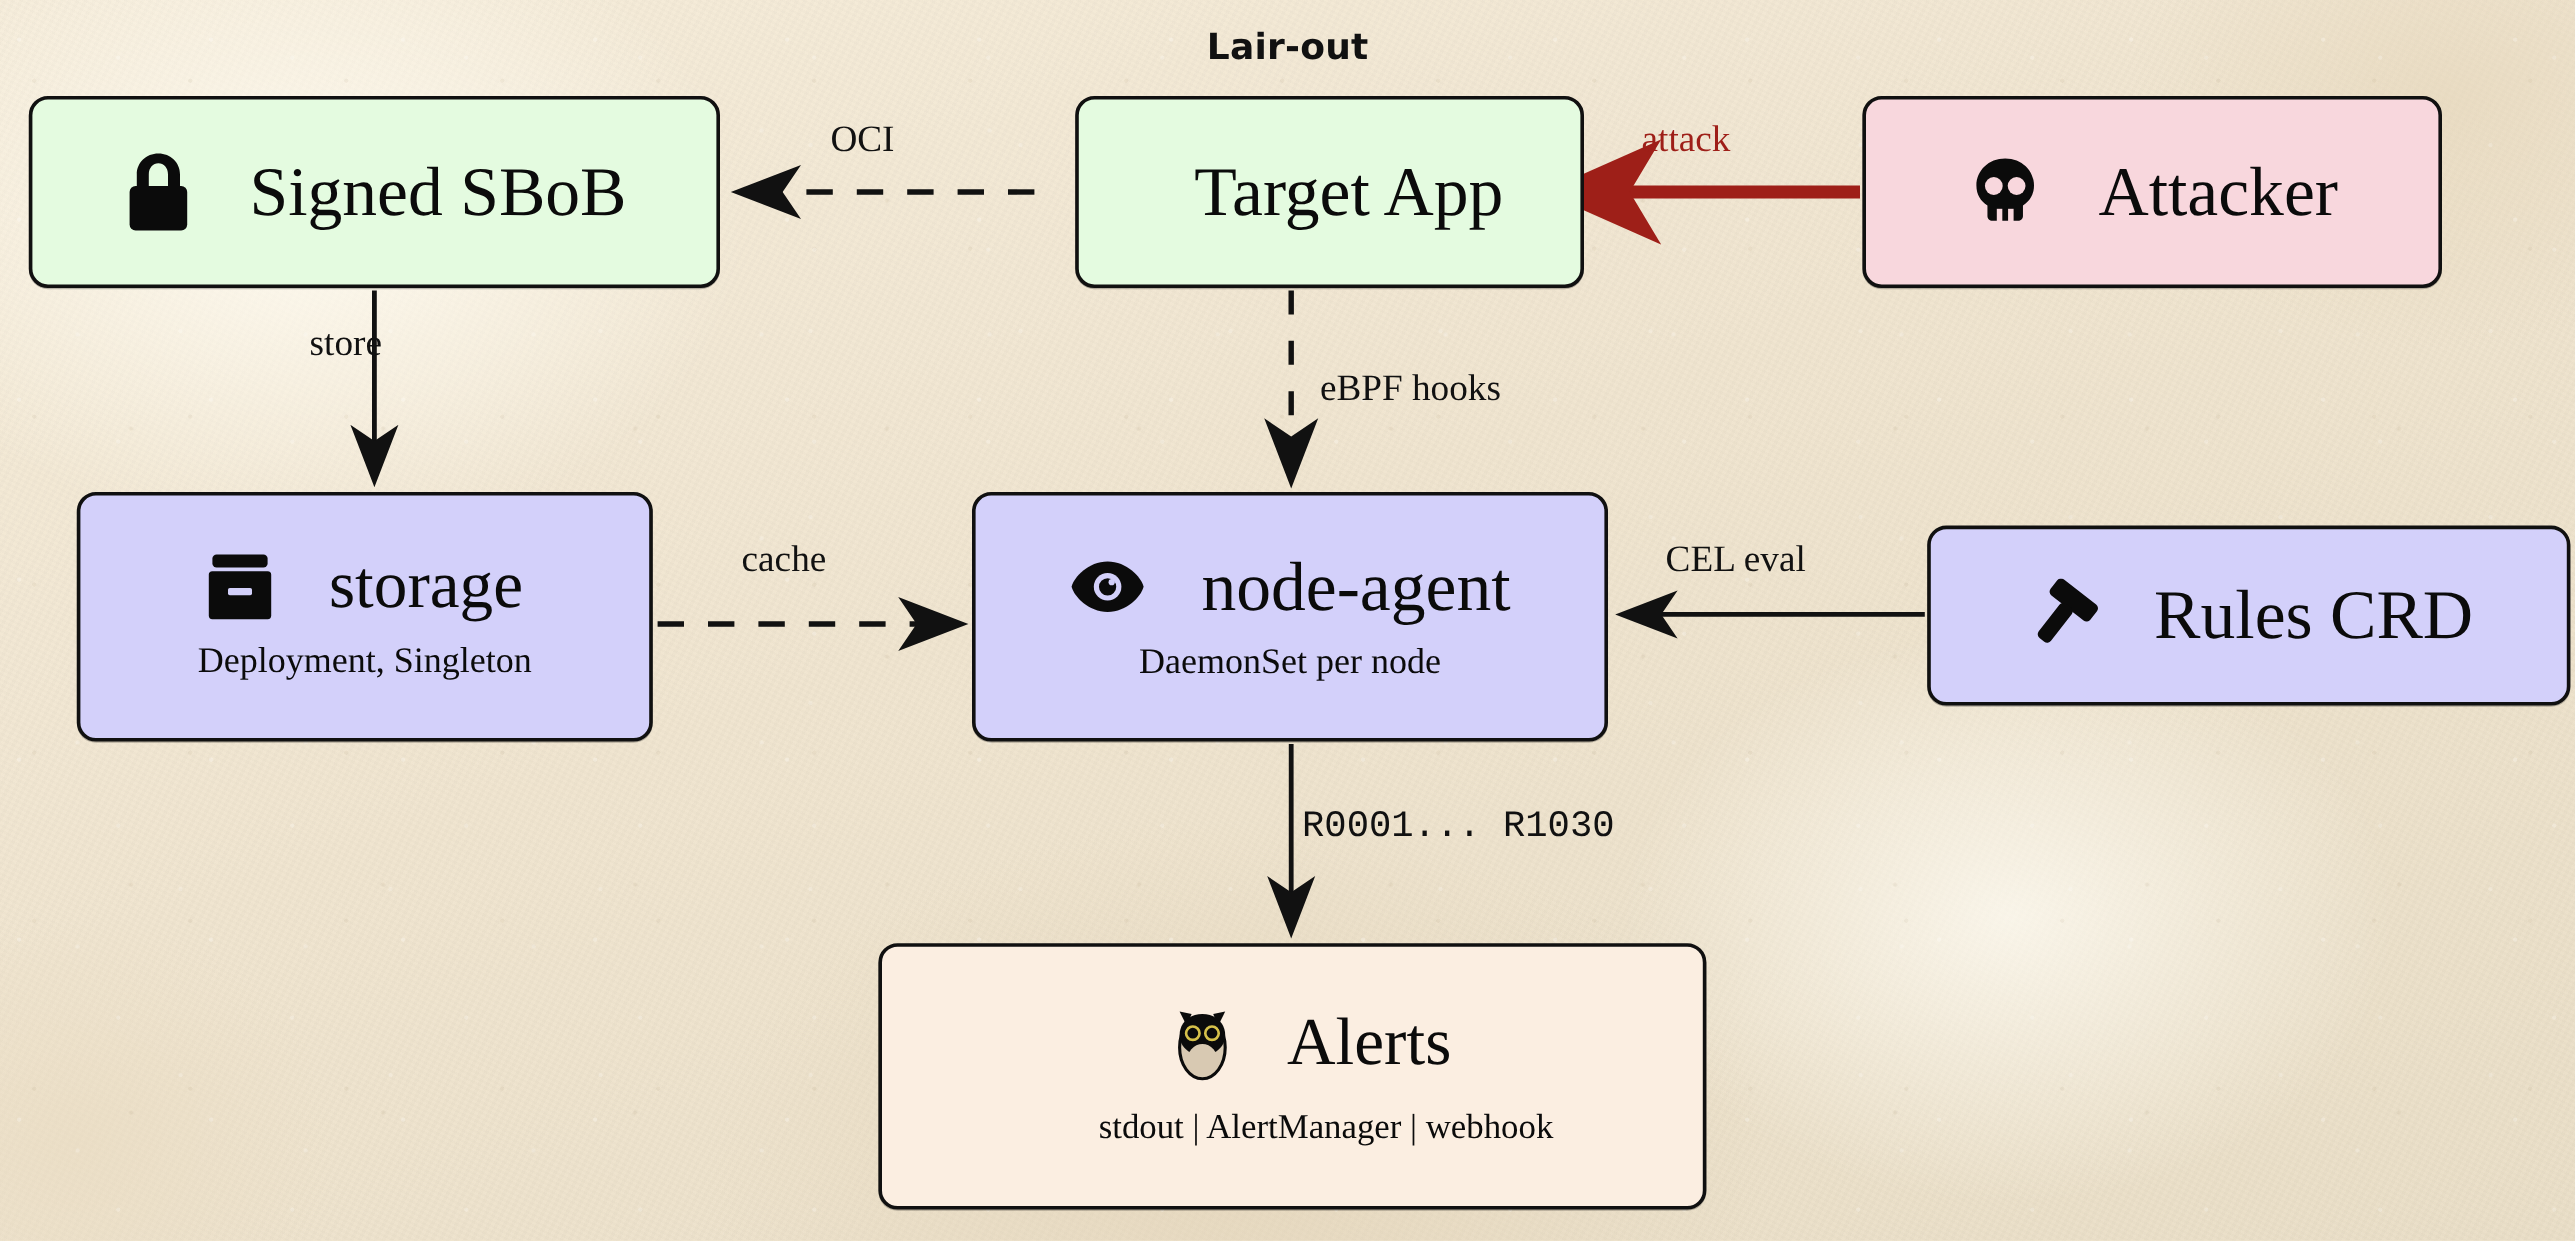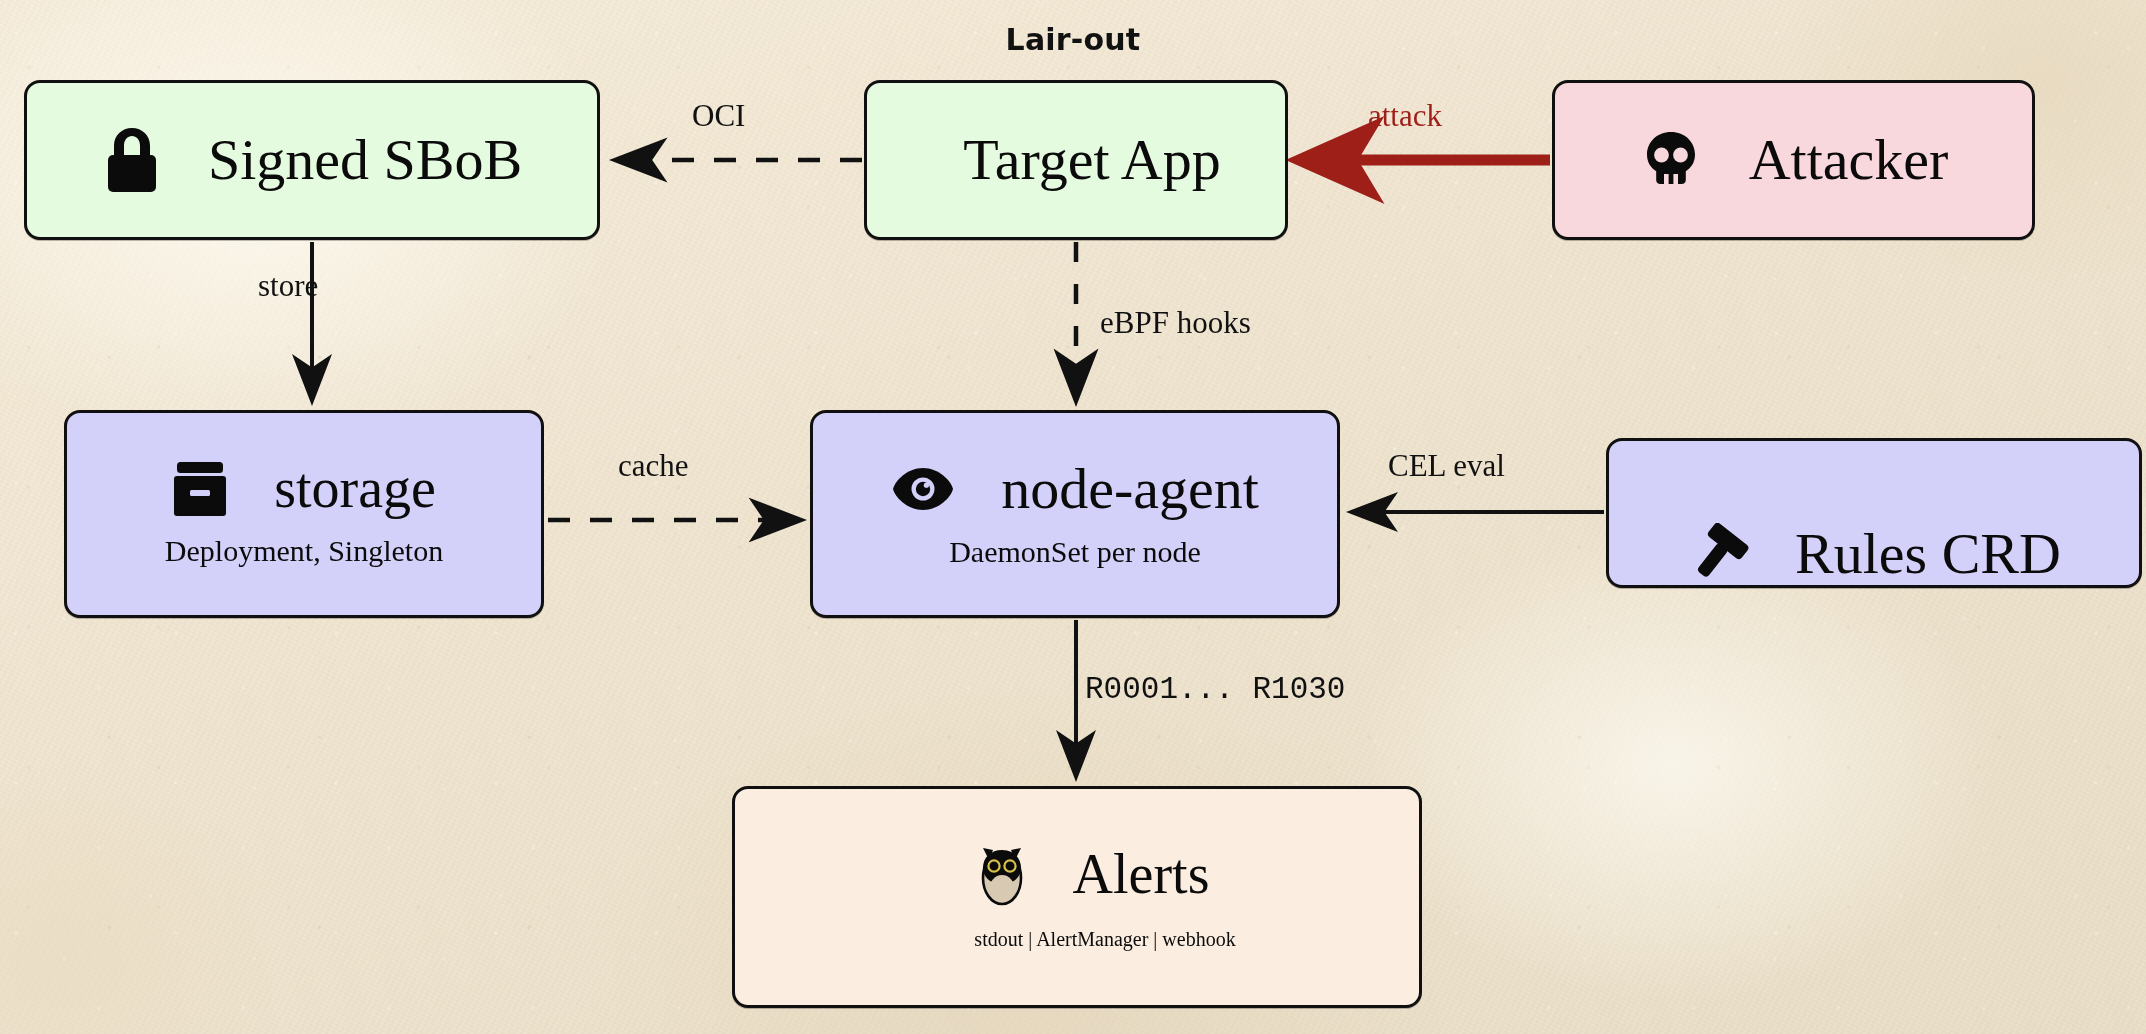--- a/index.html
+++ b/index.html
@@ -94,29 +94,29 @@
   }
   .node .emoji {
     display: inline-flex;
     align-items: center;
     justify-content: center;
     line-height: 1;
   }
 
   
   #node-signed-sbob { left: 24px;   top: 80px;  width: 576px;  height: 160px; }
-  #node-target-app  { left: 864px;  top: 80px;  width: 424px;  height: 160px; }
+  #node-target-app  { left: 896px;  top: 80px;  width: 424px;  height: 160px; }
   #node-attacker    { left: 1552px; top: 80px;  width: 483px;  height: 160px; }
   #node-storage     { left: 64px;   top: 410px; width: 480px;  height: 208px; }
   #node-node-agent  { left: 810px;  top: 410px; width: 530px;  height: 208px; }
-  #node-rules-crd   { left: 1606px; top: 438px; width: 536px;  height: 150px; justify-content: flex-end; }
+  #node-rules-crd   { left: 1606px; top: 438px; width: 536px;  height: 150px; }
   #node-alerts      { left: 732px;  top: 786px; width: 690px;  height: 222px; }
 
   #node-alerts .node-label { font-size: 56px; }
-  #node-alerts .node-sub   { font-size: 20px; margin-top: 22px; margin-left: 24px; }
+  #node-alerts .node-sub   { font-size: 29px; margin-top: 22px; margin-left: 24px; }
   #node-storage .node-label { font-size: 56px; }
   #node-rules-crd .node-label { font-size: 58px; }
 
   
   #edges {
     position: absolute;
     inset: 0;
     width: 2146px;
     height: 1034px;
     pointer-events: none;

